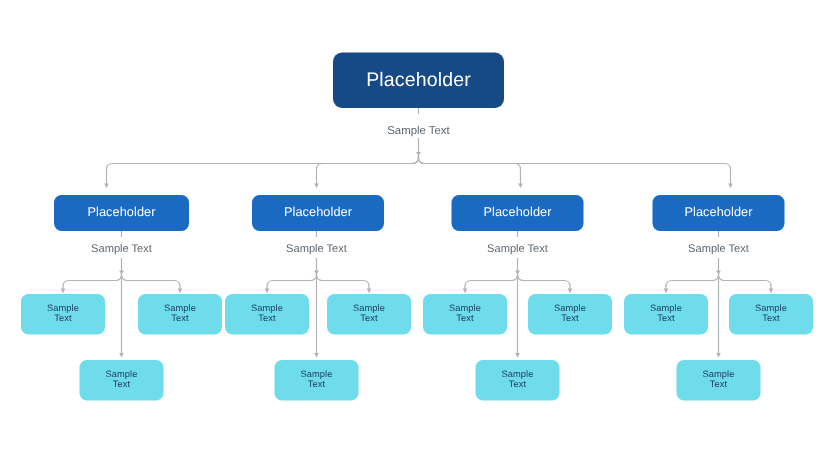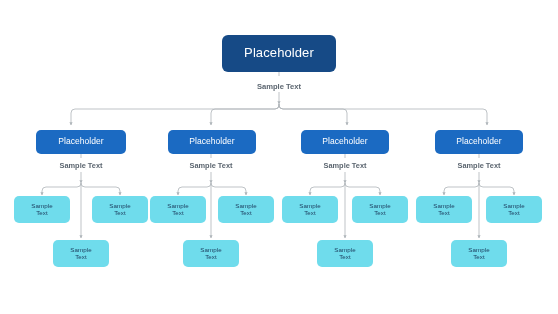--- a/index.html
+++ b/index.html
@@ -61,21 +61,20 @@
   }
   .node.leaf .ln2 { display: block; }
   .edge-label {
     position: absolute;
     color: #5C6670;
     font-size: 7.4px;
     text-align: right;
     white-space: nowrap;
     transform: translateX(-50%);
     z-index: 3;
-    font-weight: bold;
   }
   .edge-label.main { font-size: 7.6px; }
 </style>
 </head>
 <body>
 
 <div id="canvas">
 
   <svg id="wires" viewBox="0 0 558 314" width="558" height="314" xmlns="http://www.w3.org/2000/svg">
     <defs>

